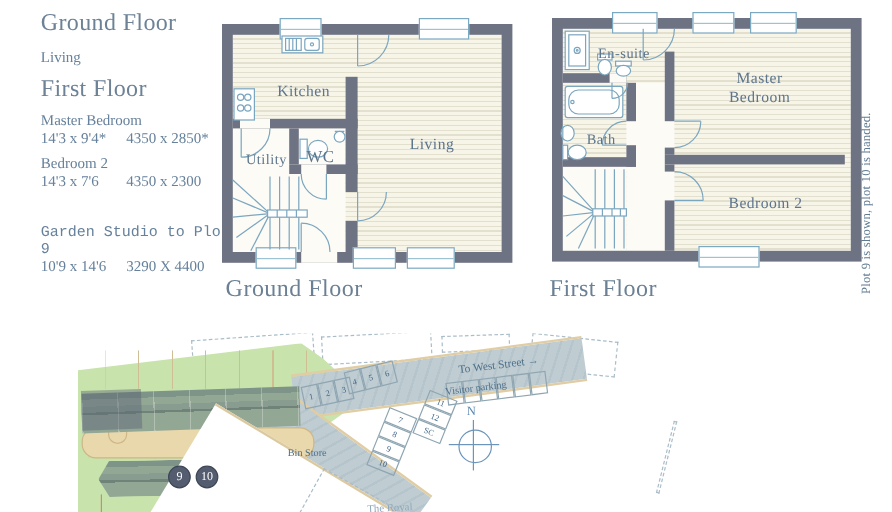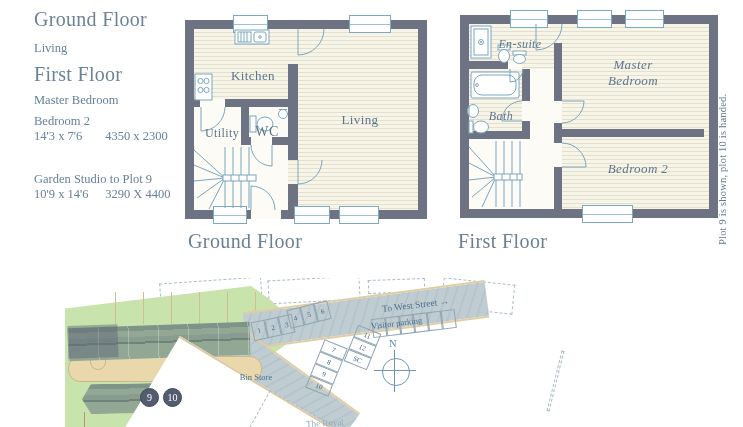--- a/index.html
+++ b/index.html
@@ -53,26 +53,30 @@
 </head>
 <body>
 
 <div class="page">
 
   <div class="abs" style="left:34px;top:8px;width:160px;">
     <div class="spec-h">Ground Floor</div>
     <div class="spec-t" style="margin-top:10px;">Living</div>
     <div class="spec-h" style="margin-top:7px;">First Floor</div>
     <div class="spec-t" style="margin-top:7px;">Master Bedroom</div>
+    <div class="spec-t">
+      <span class="imp">14'3 x 9'4*</span>
+      <span>4350 x 2850*</span>
+    </div>
     <div class="spec-t" style="margin-top:6px;">Bedroom 2</div>
     <div class="spec-t">
       <span class="imp">14'3 x 7'6</span>
       <span>4350 x 2300</span>
     </div>
-    <div class="spec-t" style="margin-top:28px;">Garden Studio to Plot 9</div>
+    <div class="spec-t" style="margin-top:28px;font-family:Liberation Mono, monospace;">Garden Studio to Plot 9</div>
     <div class="spec-t">
       <span class="imp">10'9 x 14'6</span>
       <span>3290 X 4400</span>
     </div>
   </div>
 
   <div class="plan" style="left:185px;top:20px;width:242px;height:199px;">
     <div class="floor"></div>
     <div class="zone" style="left:9px;top:87px;width:94px;height:103px;"></div>
     <div class="shell"></div>
@@ -145,21 +149,21 @@
           <path d="M 66 166 A 24 24 0 0 1 90 190"></path>
       </g>
     </svg>
     <div class="rlabel" style="left:28px;top:48px;width:80px;">Kitchen</div>
     <div class="rlabel" style="left:14px;top:106px;width:46px;font-size:12px;">Utility</div>
     <div class="rlabel" style="left:66px;top:104px;width:32px;font-size:14px;">WC</div>
     <div class="rlabel" style="left:130px;top:92px;width:90px;">Living</div>
   </div>
   <div class="abs caption" style="left:188px;top:230px;">Ground Floor</div>
 
-  <div class="plan" style="left:460px;top:15px;width:258px;height:203px;font-style:italic;">
+  <div class="plan" style="left:460px;top:15px;width:258px;height:203px;">
     <div class="floor"></div>
     <div class="zone" style="left:62px;top:54px;width:40px;height:140px;"></div>
     <div class="zone" style="left:9px;top:124px;width:53px;height:70px;"></div>
     <div class="shell"></div>
 
     <div class="w" style="left:9px;top:46px;width:53px;height:8px;"></div>
     <div class="gp" style="left:48px;top:46px;width:14px;height:8px;"></div>
     <div class="w" style="left:62px;top:54px;width:8px;height:32px;"></div>
     <div class="w" style="left:62px;top:106px;width:8px;height:18px;"></div>
     <div class="w" style="left:9px;top:116px;width:61px;height:8px;"></div>

